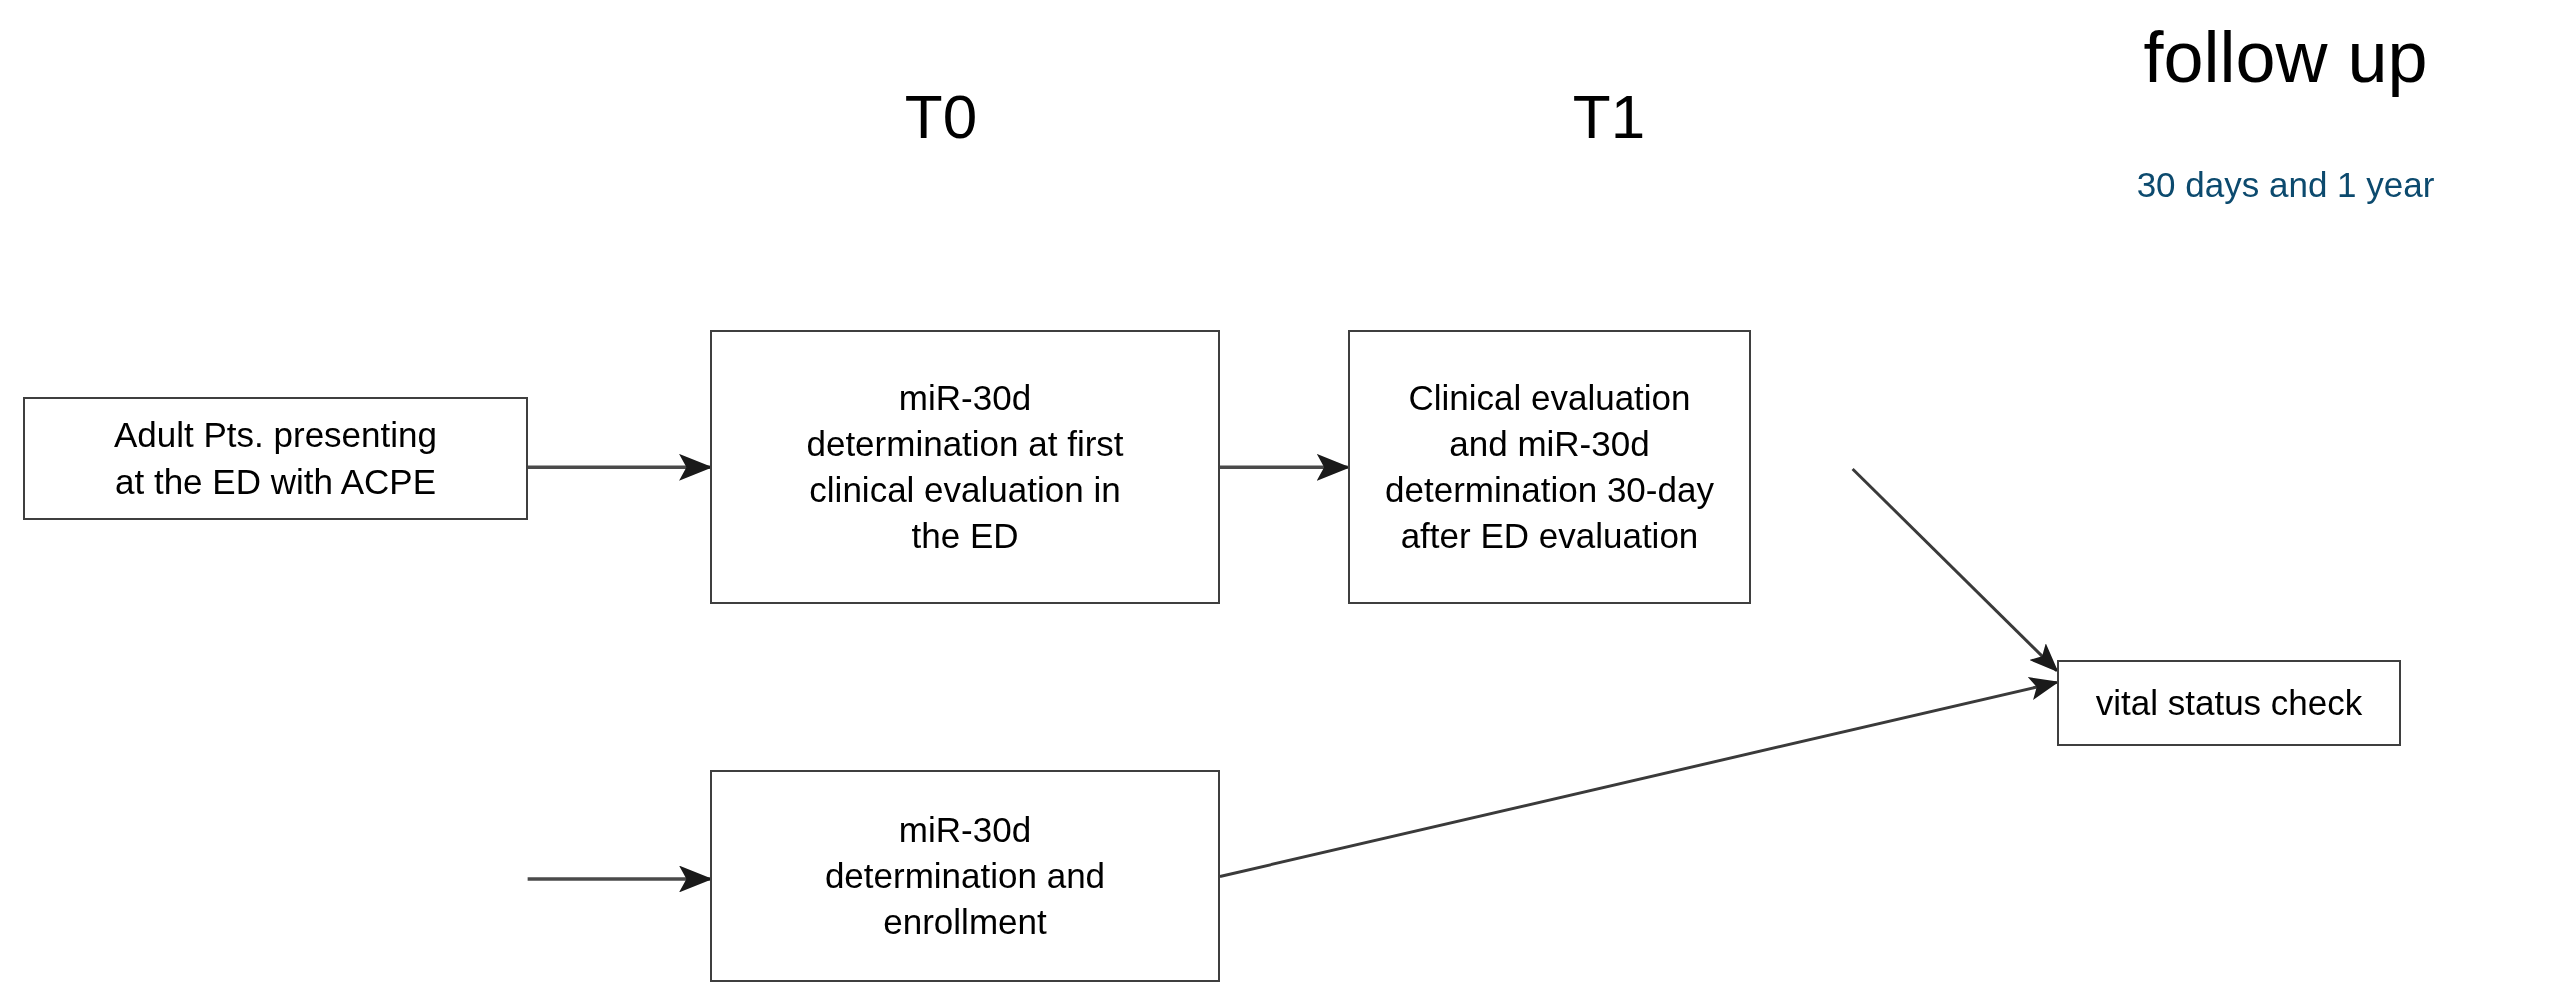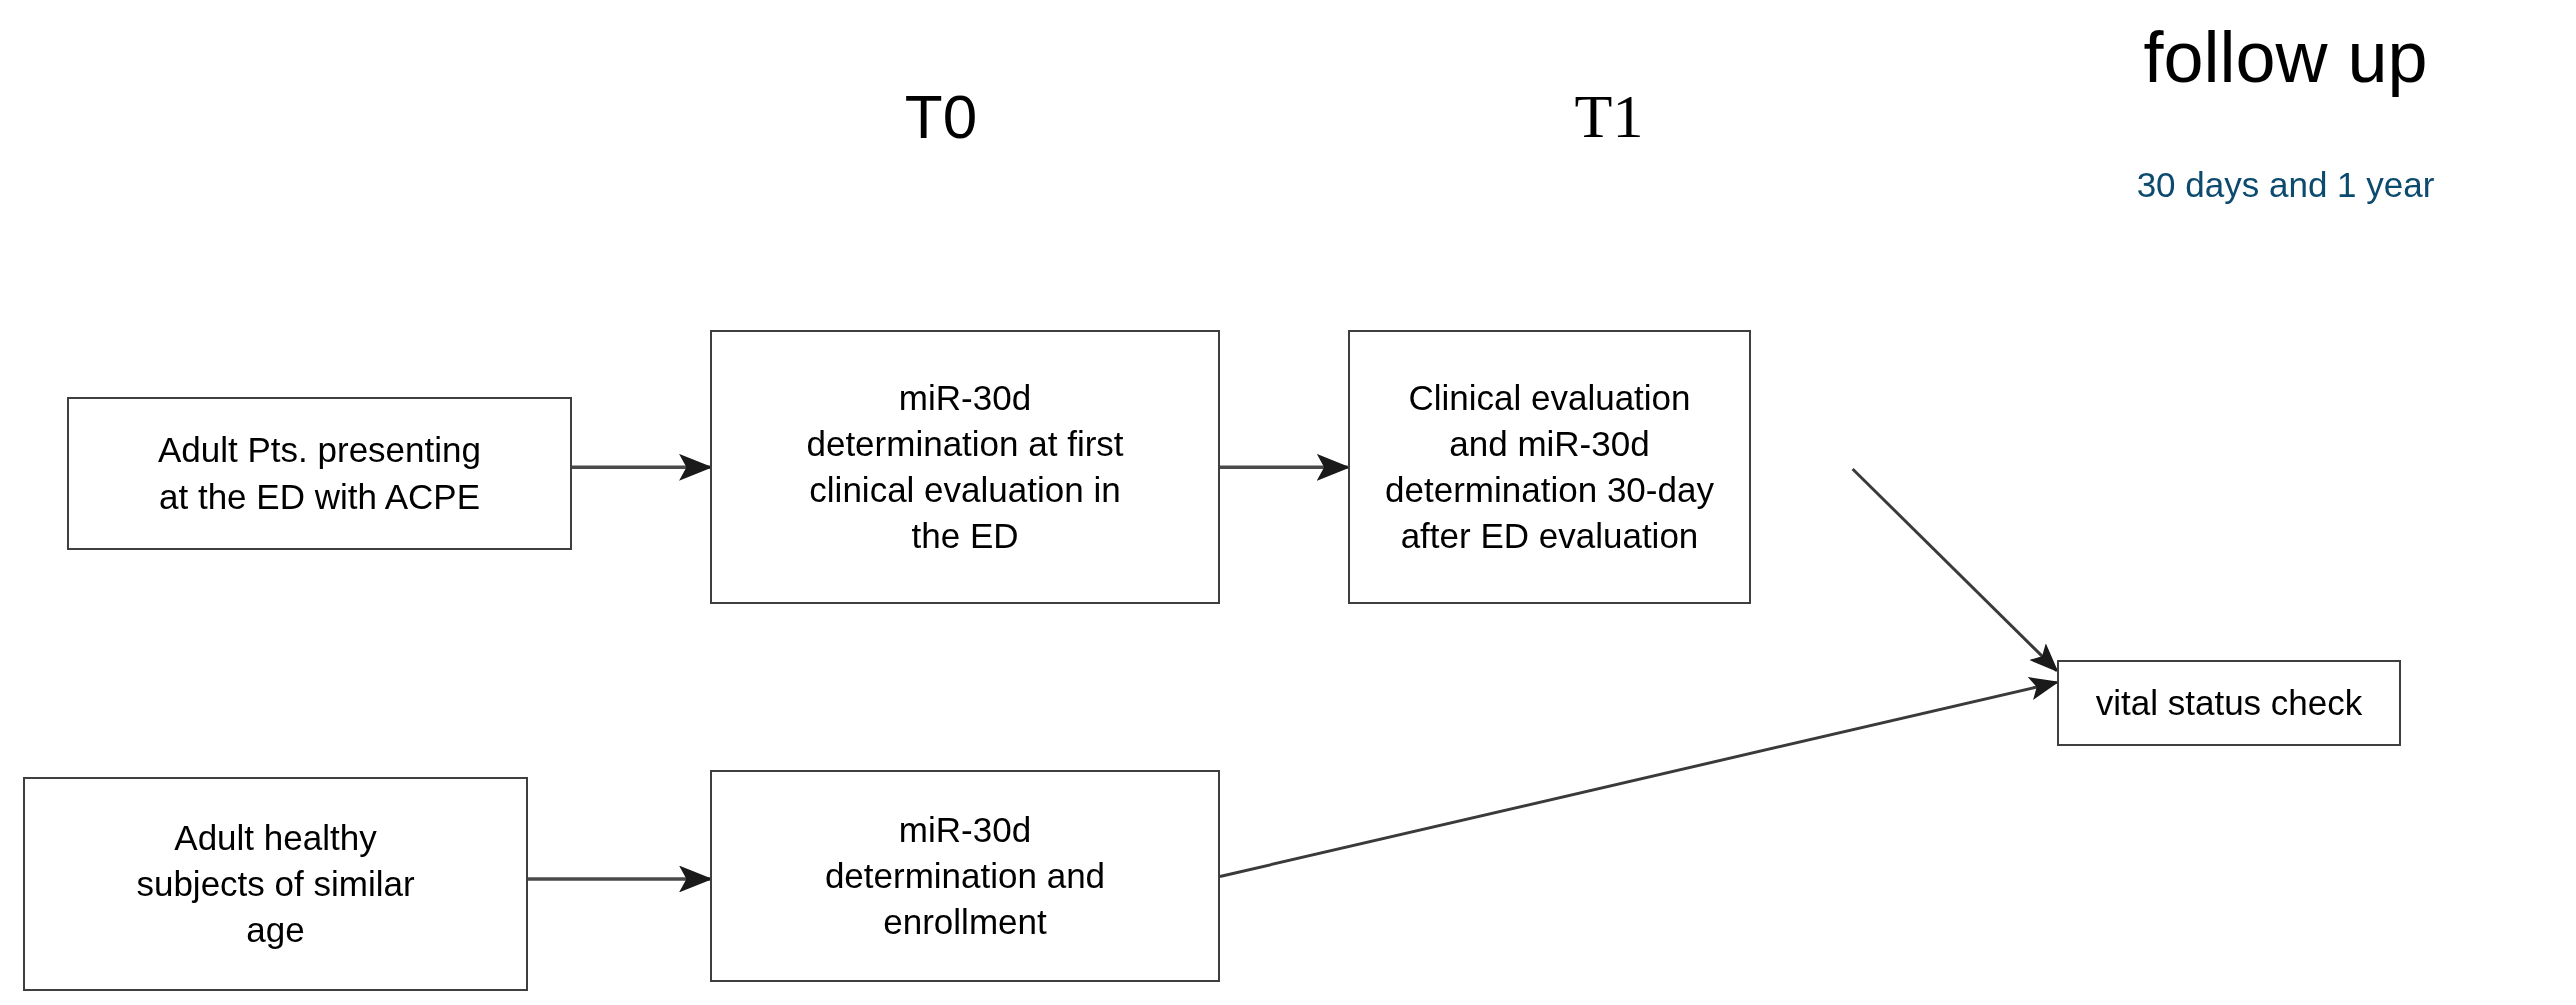--- a/index.html
+++ b/index.html
@@ -67,21 +67,21 @@
     pointer-events: none;
   }
 </style>
 </head>
 <body>
 
 <div id="canvas">
 
   <div class="timeline-label" style="left:874px; top:84px; width:134px;">T0</div>
 
-  <div class="timeline-label" style="left:1542px; top:84px; width:134px;font-family:Liberation Serif, serif;">T1</div>
+  <div class="timeline-label" style="left:1542px; top:84px; width:134px;">T1</div>
 
   <div class="followup-title" style="left:2050px; top:0px; width:471px;margin-top:20px;">follow up</div>
 
   <div class="followup-sub" style="left:2050px; top:166px; width:471px;">30 days and 1 year</div>
 
   <svg class="edges" viewBox="0 0 3066 1197">
     <defs>
       <marker id="ah" markerWidth="10" markerHeight="8" refX="9.2" refY="4" orient="auto" markerUnits="strokeWidth">
         <path d="M0,0 L10,4 L0,8 L2.2,4 Z" fill="#1a1a1a"></path>
       </marker>
@@ -91,21 +91,21 @@
 
     <line x1="1452" y1="556" x2="1604" y2="556" stroke="#4a4a4a" stroke-width="4" marker-end="url(#ah)"></line>
 
     <line x1="2205" y1="558" x2="2448" y2="798" stroke="#3a3a3a" stroke-width="3.5" marker-end="url(#ah)"></line>
 
     <line x1="628" y1="1046" x2="845" y2="1046" stroke="#4a4a4a" stroke-width="4" marker-end="url(#ah)"></line>
 
     <line x1="1452" y1="1043" x2="2448" y2="812" stroke="#3a3a3a" stroke-width="3.5" marker-end="url(#ah)"></line>
   </svg>
 
-  <div class="node" style="left:23px; top:397px; width:505px; height:153px;margin-left:44px;">
+  <div class="node" style="left:23px; top:397px; width:505px; height:123px;">
     <span class="node-text">Adult Pts. presenting
 at the ED with ACPE</span>
   </div>
 
   <div class="node" style="left:710px; top:330px; width:510px; height:274px;">
     <span class="node-text">miR-30d
 determination at first
 clinical evaluation in
 the ED</span>
   </div>
@@ -114,25 +114,20 @@
     <span class="node-text">Clinical evaluation
 and miR-30d
 determination 30-day
 after ED evaluation</span>
   </div>
 
   <div class="node" style="left:2057px; top:660px; width:344px; height:86px;">
     <span class="node-text">vital status check</span>
   </div>
 
-  <div class="node" style="left:23px; top:777px; width:505px; height:214px;">
-    <span class="node-text">Adult healthy
-subjects of similar
-age</span>
-  </div>
 
   <div class="node" style="left:710px; top:770px; width:510px; height:212px;">
     <span class="node-text">miR-30d
 determination and
 enrollment</span>
   </div>
 
 </div>
 
 

